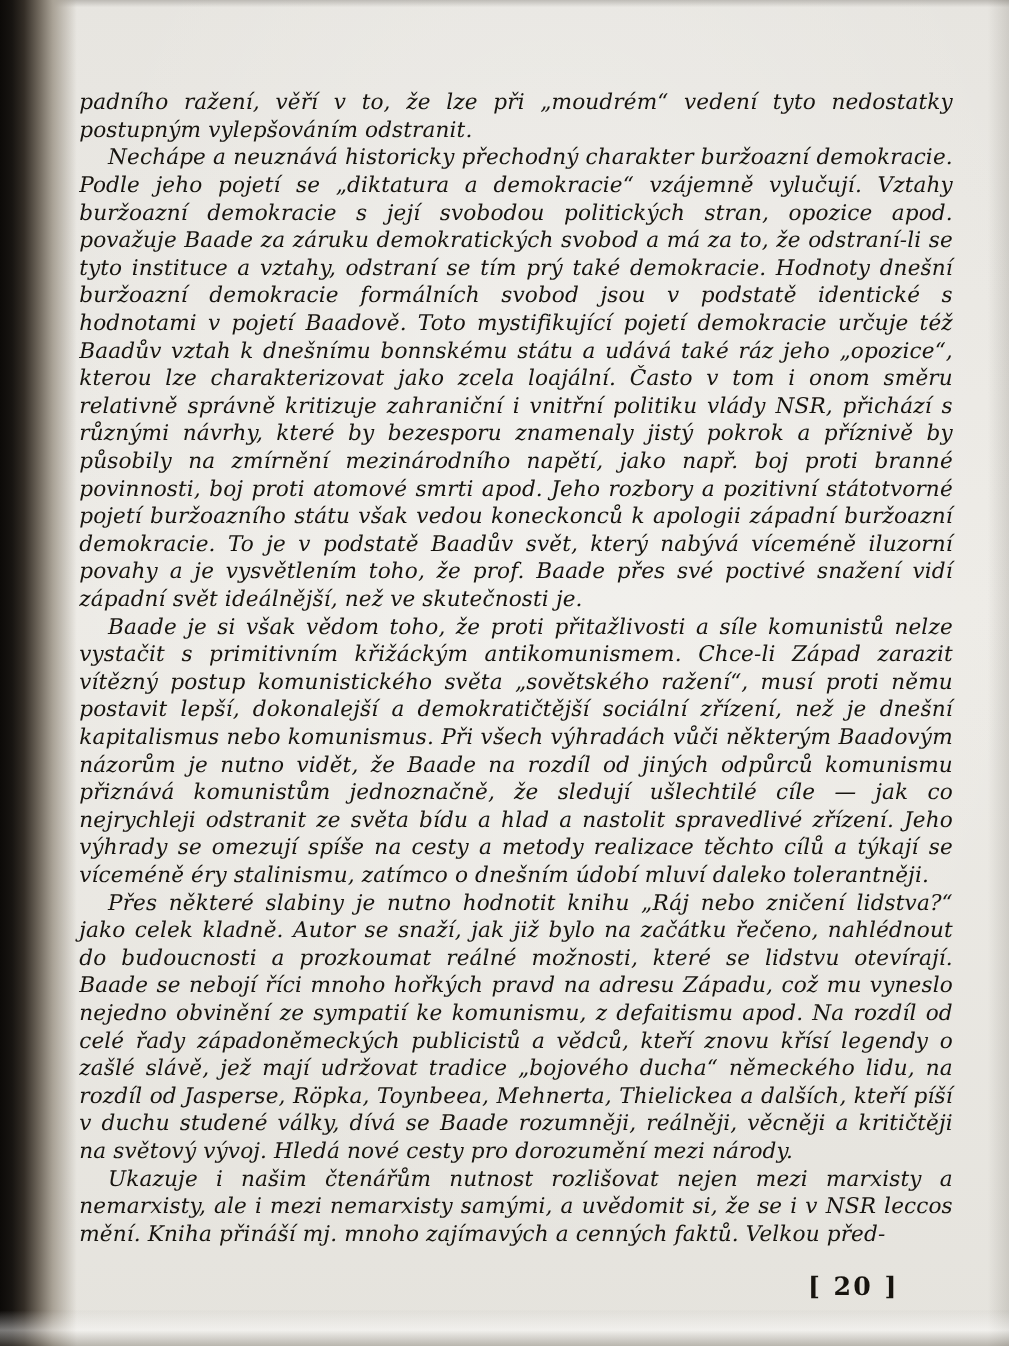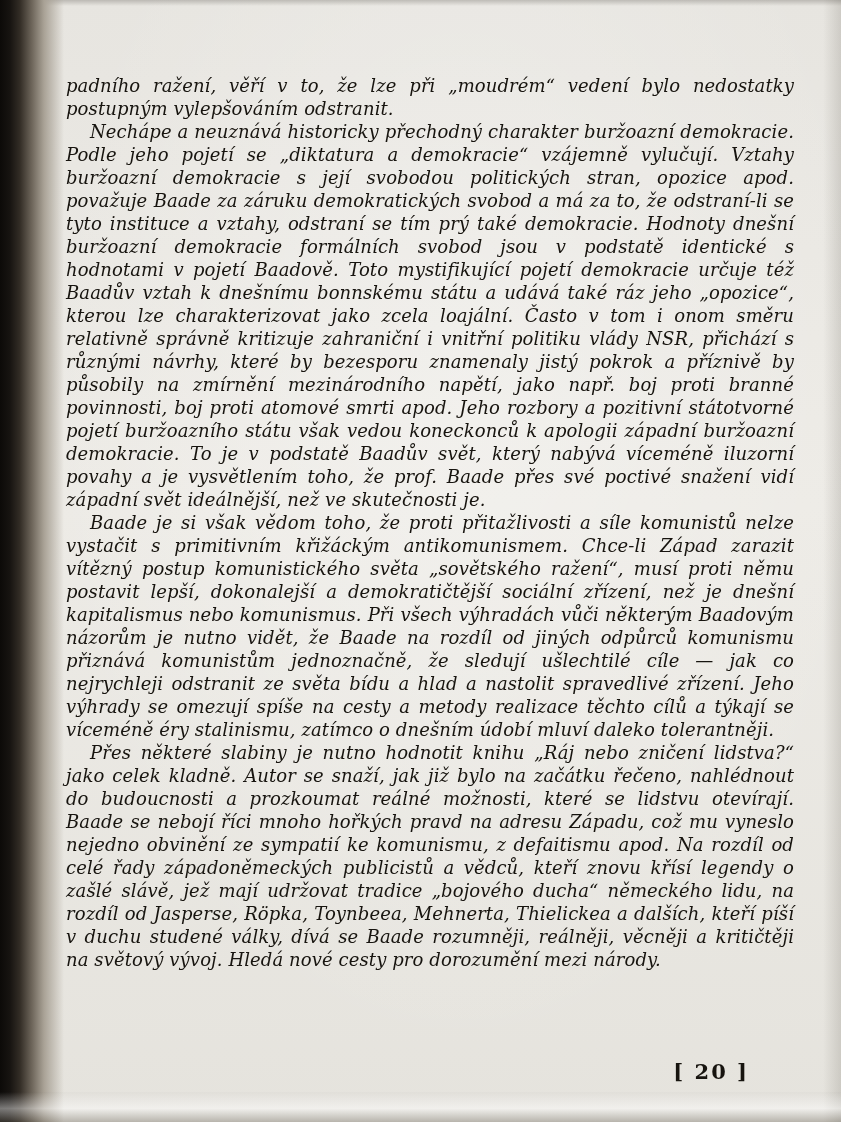--- a/index.html
+++ b/index.html
@@ -90,19 +90,20 @@
 </style>
 </head>
 <body>
 
 <div class="top-edge"></div>
 <div class="binding"></div>
 <div class="right-edge"></div>
 <div class="bottom-edge"></div>
 
 <main class="text-block">
-  <p class="continued">padního ražení, věří v to, že lze při „moudrém“ vedení bylo nedostatky postupným vylepšováním odstranit.</p>
+  <p class="continued">padního ražení, věří v to, že lze při „moudrém“ vedení tyto nedostatky postupným vylepšováním odstranit.</p>
   <p>Nechápe a neuznává historicky přechodný charakter buržoazní demokracie. Podle jeho pojetí se „diktatura a demokracie“ vzájemně vylučují. Vztahy buržoazní demokracie s její svobodou politických stran, opozice apod. považuje Baade za záruku demokratických svobod a má za to, že odstraní-li se tyto instituce a vztahy, odstraní se tím prý také demokracie. Hodnoty dnešní buržoazní demokracie formálních svobod jsou v podstatě identické s hodnotami v pojetí Baadově. Toto mystifikující pojetí demokracie určuje též Baadův vztah k dnešnímu bonnskému státu a udává také ráz jeho „opozice“, kterou lze charakterizovat jako zcela loajální. Často v tom i onom směru relativně správně kritizuje zahraniční i vnitřní politiku vlády NSR, přichází s různými návrhy, které by bezesporu znamenaly jistý pokrok a příznivě by působily na zmírnění mezinárodního napětí, jako např. boj proti branné povinnosti, boj proti atomové smrti apod. Jeho rozbory a pozitivní státotvorné pojetí buržoazního státu však vedou koneckonců k apologii západní buržoazní demokracie. To je v podstatě Baadův svět, který nabývá víceméně iluzorní povahy a je vysvětlením toho, že prof. Baade přes své poctivé snažení vidí západní svět ideálnější, než ve skutečnosti je.</p>
   <p>Baade je si však vědom toho, že proti přitažlivosti a síle komunistů nelze vystačit s primitivním křižáckým antikomunismem. Chce-li Západ zarazit vítězný postup komunistického světa „sovětského ražení“, musí proti němu postavit lepší, dokonalejší a demokratičtější sociální zřízení, než je dnešní kapitalismus nebo komunismus. Při všech výhradách vůči některým Baadovým názorům je nutno vidět, že Baade na rozdíl od jiných odpůrců komunismu přiznává komunistům jednoznačně, že sledují ušlechtilé cíle — jak co nejrychleji odstranit ze světa bídu a hlad a nastolit spravedlivé zřízení. Jeho výhrady se omezují spíše na cesty a metody realizace těchto cílů a týkají se víceméně éry stalinismu, zatímco o dnešním údobí mluví daleko tolerantněji.</p>
   <p>Přes některé slabiny je nutno hodnotit knihu „Ráj nebo zničení lidstva?“ jako celek kladně. Autor se snaží, jak již bylo na začátku řečeno, nahlédnout do budoucnosti a prozkoumat reálné možnosti, které se lidstvu otevírají. Baade se nebojí říci mnoho hořkých pravd na adresu Západu, což mu vyneslo nejedno obvinění ze sympatií ke komunismu, z defaitismu apod. Na rozdíl od celé řady západoněmeckých publicistů a vědců, kteří znovu křísí legendy o zašlé slávě, jež mají udržovat tradice „bojového ducha“ německého lidu, na rozdíl od Jasperse, Röpka, Toynbeea, Mehnerta, Thielickea a dalších, kteří píší v duchu studené války, dívá se Baade rozumněji, reálněji, věcněji a kritičtěji na světový vývoj. Hledá nové cesty pro dorozumění mezi národy.</p>
+  <p>Ukazuje i našim čtenářům nutnost rozlišovat nejen mezi marxisty a nemarxisty, ale i mezi nemarxisty samými, a uvědomit si, že se i v NSR leccos mění. Kniha přináší mj. mnoho zajímavých a cenných faktů. Velkou před-</p>
 </main>
 
 <div class="page-number">[ 20 ]</div>
 
 </body></html>

